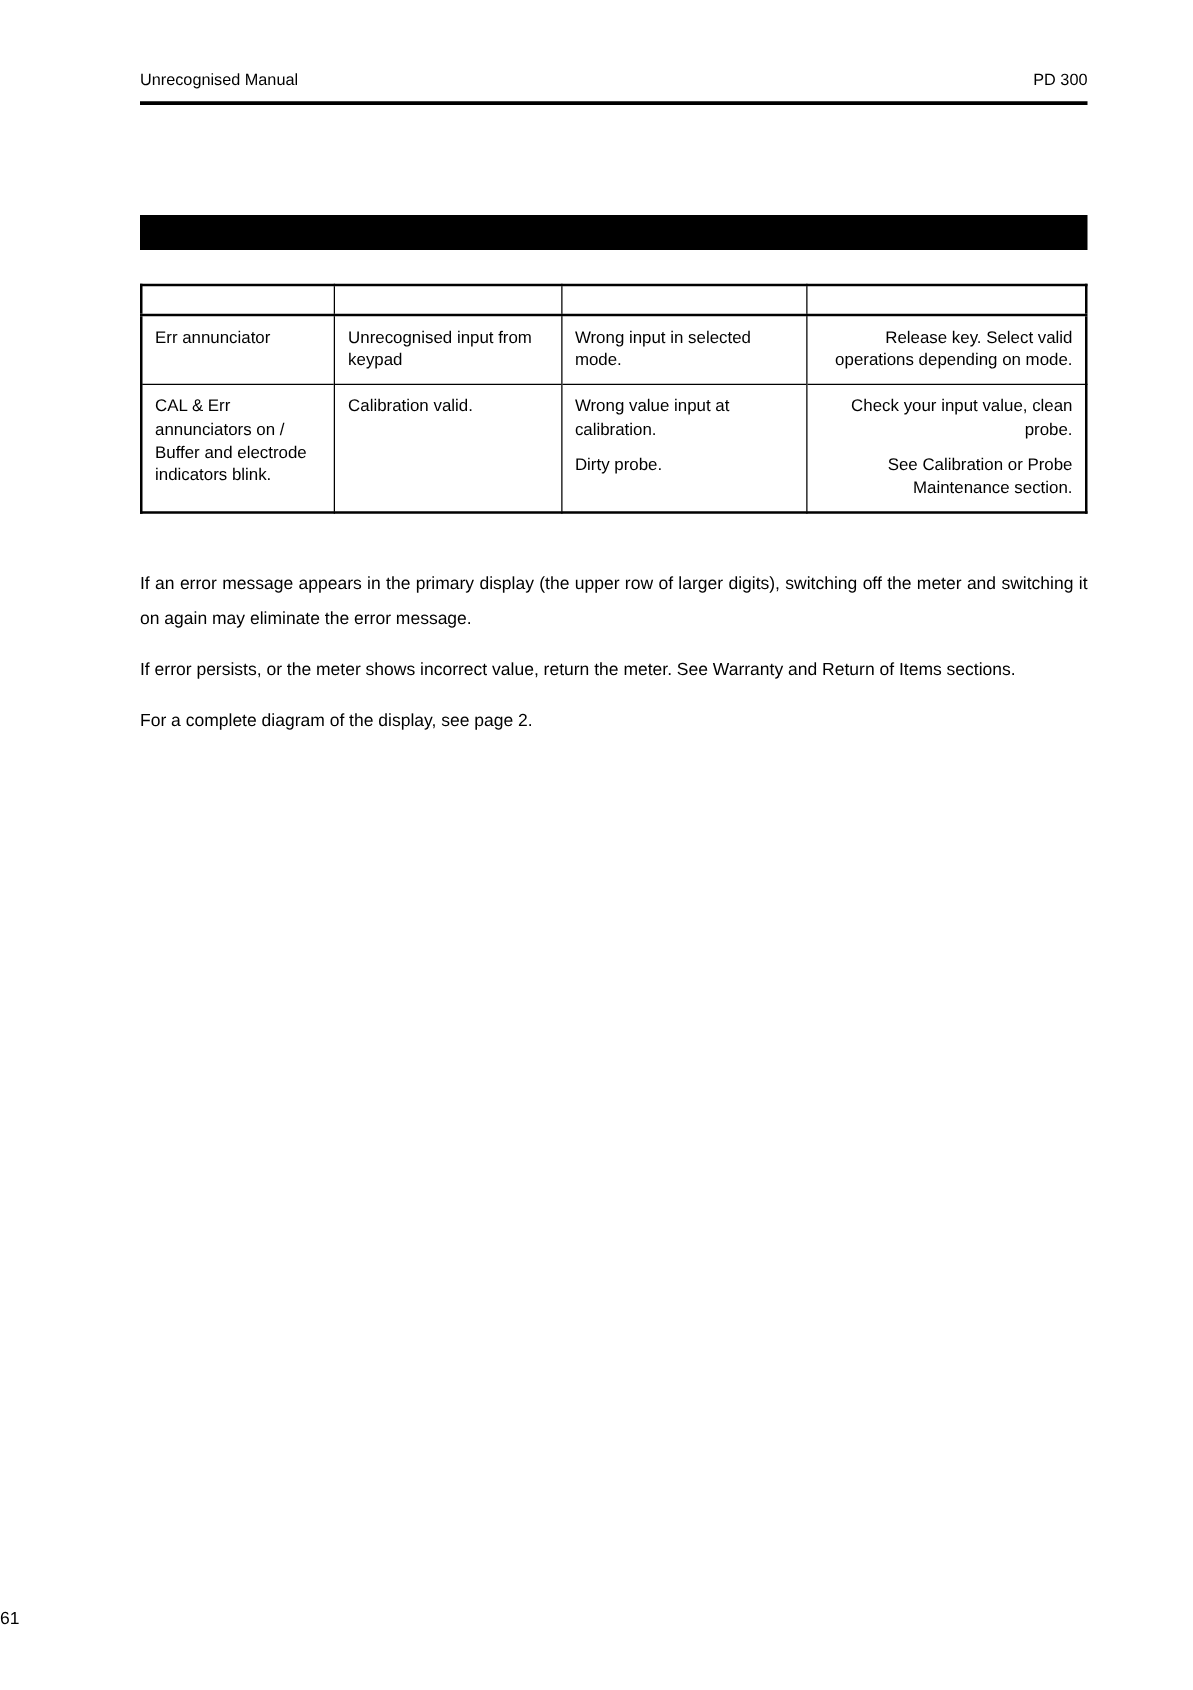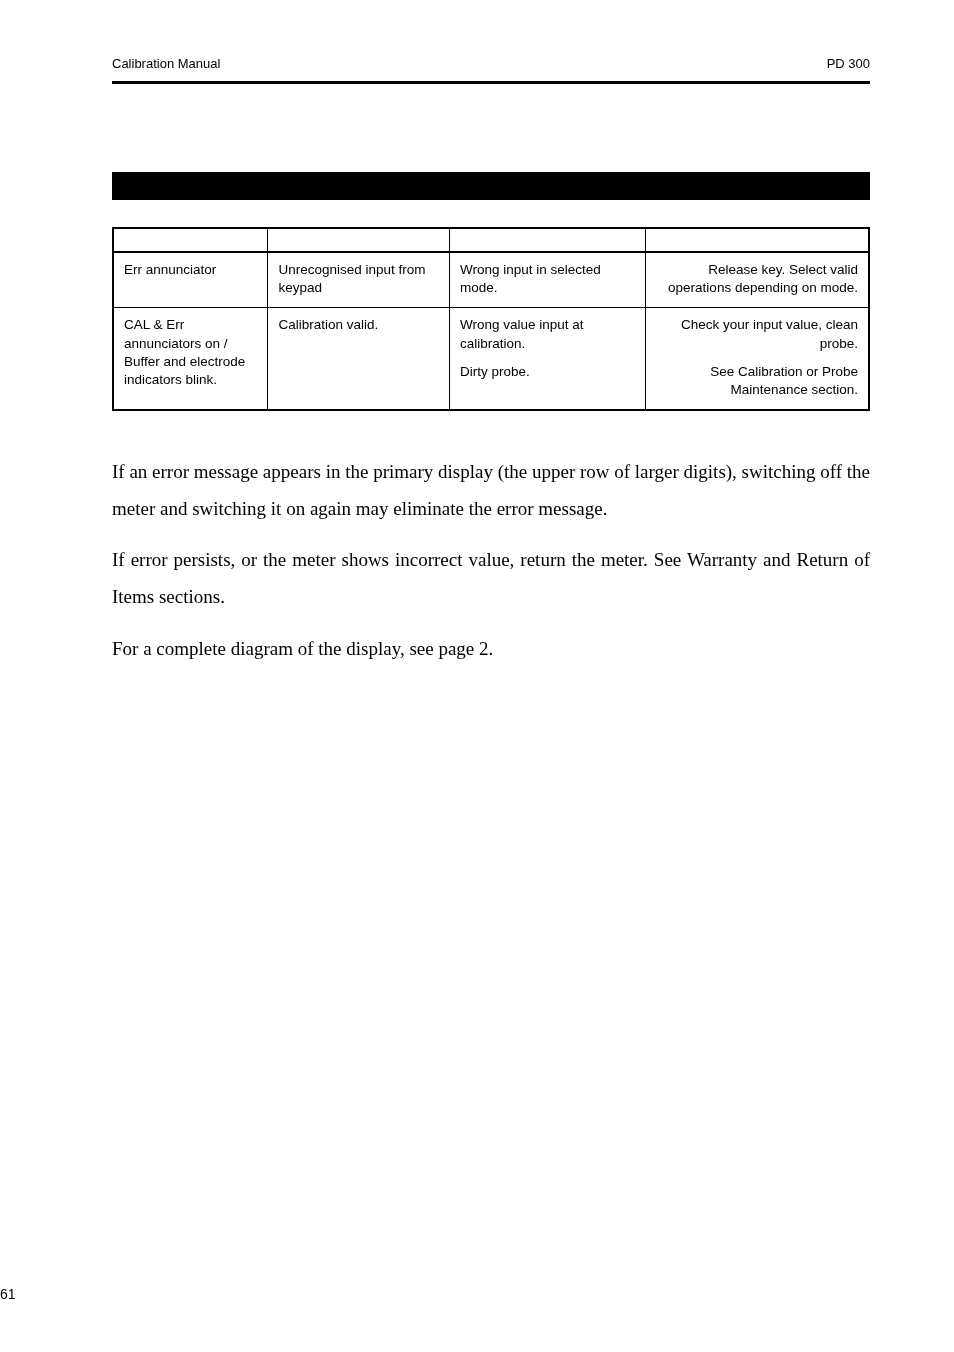--- a/index.html
+++ b/index.html
@@ -54,39 +54,38 @@
     }
     table td:last-child {
       border-right: none;
       text-align: right;
     }
     .col1 { width: 20.5%; }
     .col2 { width: 24%; }
     .col3 { width: 26%; }
     .col4 { width: 29.5%; }
     .body-text {
-      font-size: 19px;
+      font-size: 14px;
       line-height: 1.95;
       text-align: justify;
       margin-bottom: 14px;
-      font-family: Liberation Serif, serif;
     }
     .footer {
       position: absolute;
       bottom: 50px;
       left: 0;
       right: 0;
       font-size: 14px;
     }
   </style>
 </head>
 <body>
 
 <div class="header">
-  <span>Calibration Manual</span>
+  <span>Unrecognised Manual</span>
   <span>PD 300</span>
 </div>
 <div class="header-divider"></div>
 
 <div class="black-bar"></div>
 
 <table>
   <tbody>
       <tr class="head-row">
     <td class="col1"></td>

